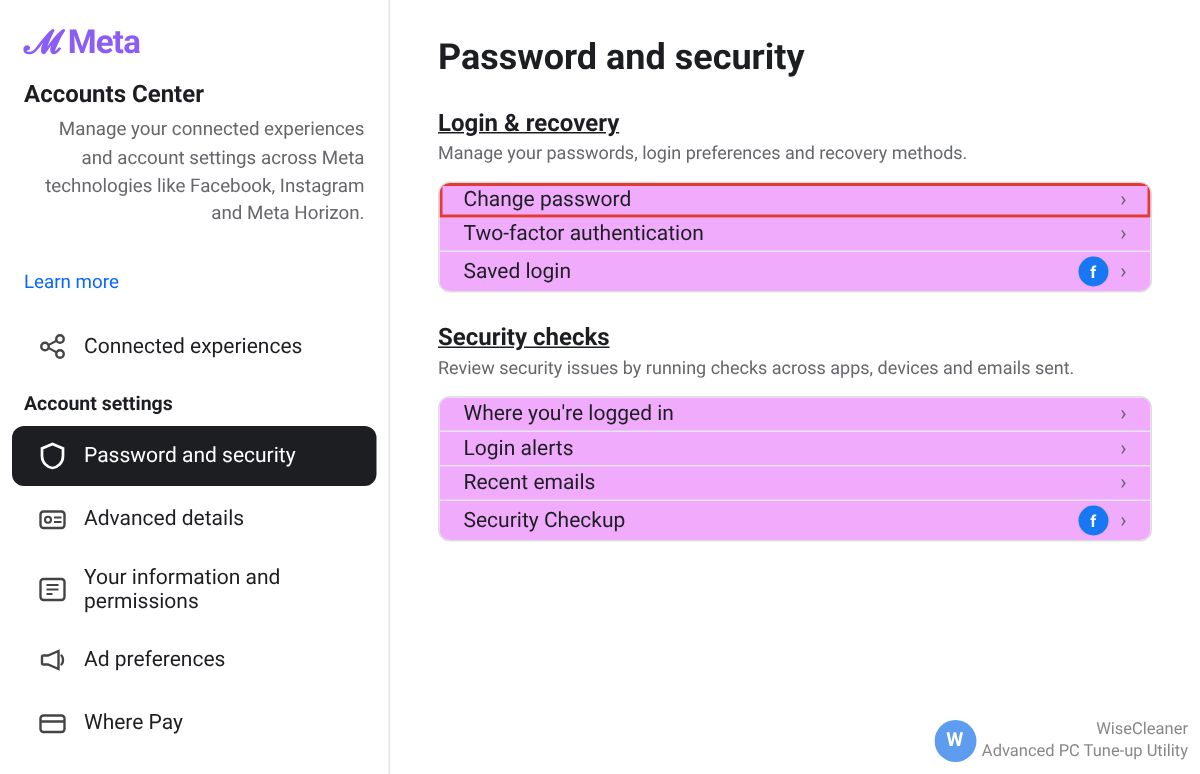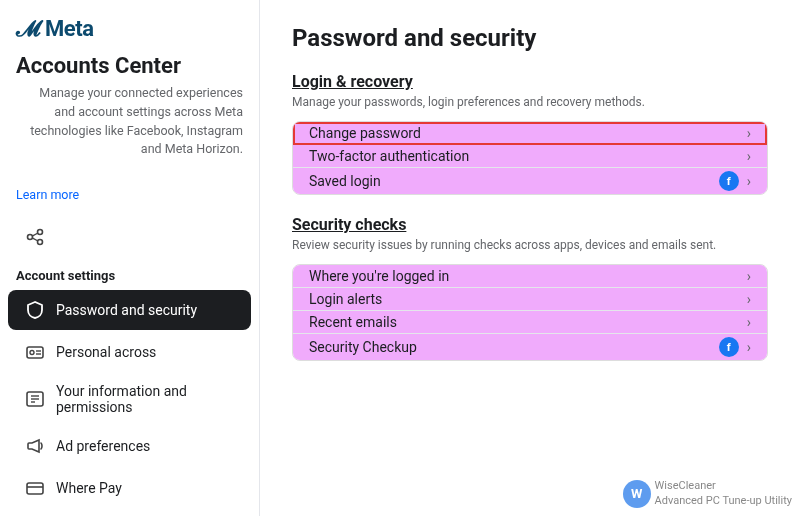--- a/index.html
+++ b/index.html
@@ -25,25 +25,25 @@
       overflow-y: auto;
     }
     .sidebar-logo {
       display: flex;
       align-items: center;
       padding: 0 16px 12px 16px;
     }
     .meta-logo {
       font-size: 22px;
       font-weight: 700;
-      color: #0c4a6e;
+      color: #8b5cf6;
       letter-spacing: -0.5px;
     }
     .sidebar-title {
-      font-size: 22px;
+      font-size: 16px;
       font-weight: 700;
       padding: 0 16px 6px 16px;
       color: #1c1e21;
     }
     .sidebar-desc {
       font-size: 12.5px;
       color: #65676b;
       padding: 0 16px 4px 16px;
       line-height: 1.5;
       text-align: right;
@@ -180,20 +180,21 @@
       align-items: center;
       justify-content: center;
       color: #fff;
       font-size: 13px;
       font-weight: 700;
     }
     .wc-text {
       font-size: 11px;
       color: #555;
       line-height: 1.3;
+      text-align: right;
     }
   </style>
 </head>
 <body>
 
 <div class="sidebar">
   <div class="sidebar-logo">
     <span class="meta-logo">𝓜 Meta</span>
   </div>
   <div class="sidebar-title">Accounts Center</div>
@@ -204,20 +205,21 @@
   <div class="sidebar-item">
     <div class="icon-wrap">
       <svg width="20" height="20" viewBox="0 0 20 20" fill="none">
         <circle cx="5" cy="10" r="2.5" stroke="#444" stroke-width="1.6" fill="none"></circle>
         <circle cx="15" cy="5" r="2.5" stroke="#444" stroke-width="1.6" fill="none"></circle>
         <circle cx="15" cy="15" r="2.5" stroke="#444" stroke-width="1.6" fill="none"></circle>
         <line x1="7.2" y1="9.1" x2="13" y2="6" stroke="#444" stroke-width="1.4"></line>
         <line x1="7.2" y1="10.9" x2="13" y2="14" stroke="#444" stroke-width="1.4"></line>
       </svg>
     </div>
+    <span class="sidebar-item-label">Connected experiences</span>
   </div>
 
   <div class="sidebar-section-title">Account settings</div>
 
   <div class="sidebar-item active">
     <div class="icon-wrap">
       <svg width="20" height="20" viewBox="0 0 20 20" fill="none">
         <path d="M10 2L3 5v5c0 4.418 3.134 7.364 7 8 3.866-.636 7-3.582 7-8V5L10 2z" stroke="#fff" stroke-width="1.8" fill="none"></path>
       </svg>
     </div>
@@ -226,21 +228,21 @@
 
   <div class="sidebar-item">
     <div class="icon-wrap">
       <svg width="20" height="20" viewBox="0 0 20 20" fill="none">
         <rect x="2" y="5" width="16" height="11" rx="2" stroke="#444" stroke-width="1.6" fill="none"></rect>
         <circle cx="7" cy="10.5" r="2" stroke="#444" stroke-width="1.4" fill="none"></circle>
         <line x1="11" y1="9" x2="16" y2="9" stroke="#444" stroke-width="1.4"></line>
         <line x1="11" y1="12" x2="16" y2="12" stroke="#444" stroke-width="1.4"></line>
       </svg>
     </div>
-    <span class="sidebar-item-label">Personal across</span>
+    <span class="sidebar-item-label">Advanced details</span>
   </div>
 
   <div class="sidebar-item">
     <div class="icon-wrap">
       <svg width="20" height="20" viewBox="0 0 20 20" fill="none">
         <rect x="2" y="3" width="16" height="14" rx="2" stroke="#444" stroke-width="1.6" fill="none"></rect>
         <line x1="6" y1="7" x2="14" y2="7" stroke="#444" stroke-width="1.4"></line>
         <line x1="6" y1="10" x2="14" y2="10" stroke="#444" stroke-width="1.4"></line>
         <line x1="6" y1="13" x2="10" y2="13" stroke="#444" stroke-width="1.4"></line>
       </svg>

